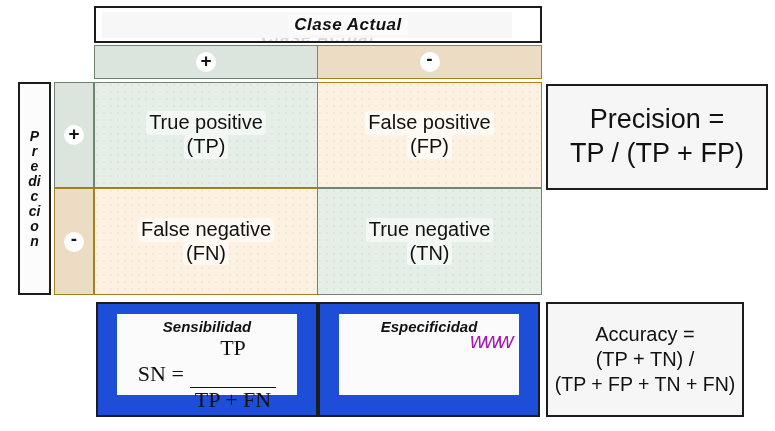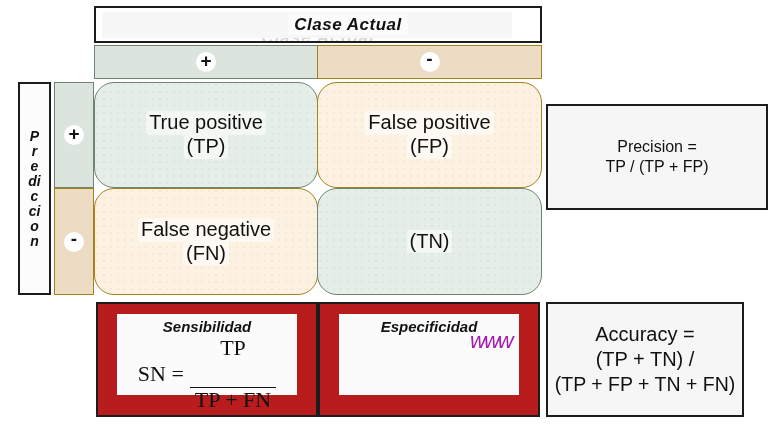--- a/index.html
+++ b/index.html
@@ -103,21 +103,20 @@
 
   
   .cell{
     display:flex;flex-direction:column;
     align-items:center;justify-content:center;
     font-size:20px;color:#111;line-height:1.18;
     text-align:center;
     background-image:
       radial-gradient(circle at 2px 2px, rgba(0,0,0,.045) 0.7px, transparent 0.8px);
     background-size:7px 7px;
-    border-radius:20px;
   }
   #cell-tp{
     left:94px;top:82px;width:224px;height:106px;
     background-color:#e6efe7;
     border:1px solid #6e8470;
   }
   #cell-fp{
     left:317px;top:82px;width:225px;height:106px;
     background-color:#fdf1e2;
     border:1px solid #a4811d;
@@ -140,32 +139,31 @@
   
   .plainbox{
     background:#f6f6f6;
     border:2px solid #1c1c1c;
     display:flex;flex-direction:column;
     align-items:center;justify-content:center;
     text-align:center;color:#111;line-height:1.25;
   }
   #box-precision{
     left:546px;top:84px;width:222px;height:106px;
-    font-size:16px;
-    margin-top:20px;
+    font-size:27px;
   }
   #box-accuracy{
     left:546px;top:302px;width:198px;height:115px;
     font-size:20px;
   }
   #box-accuracy .a3{font-size:19.5px;}
 
   
   .fbox{
-    background:#b91c1c;
+    background:#1d4ed8;
     border:2px solid #1c1c1c;
     display:flex;flex-direction:column;
     align-items:center;justify-content:flex-start;
     padding-top:10px;
   }
   #box-sens{left:96px;top:302px;width:222px;height:115px;}
   #box-espec{left:318px;top:302px;width:222px;height:115px;}
   .fbox .inner{
     background:#fbfbfb;
     width:83%;height:80%;
@@ -235,20 +233,21 @@
   </div>
   <div class="abs cell" id="cell-fp">
     <span class="l1">False positive</span>
     <span class="l2">(FP)</span>
   </div>
   <div class="abs cell" id="cell-fn">
     <span class="l1">False negative</span>
     <span class="l2">(FN)</span>
   </div>
   <div class="abs cell" id="cell-tn">
+    <span class="l1">True negative</span>
     <span class="l2">(TN)</span>
   </div>
 
   <div class="abs plainbox" id="box-precision">
     <span>Precision =</span>
     <span>TP / (TP + FP)</span>
   </div>
 
   <div class="abs fbox" id="box-sens">
     <div class="inner">

